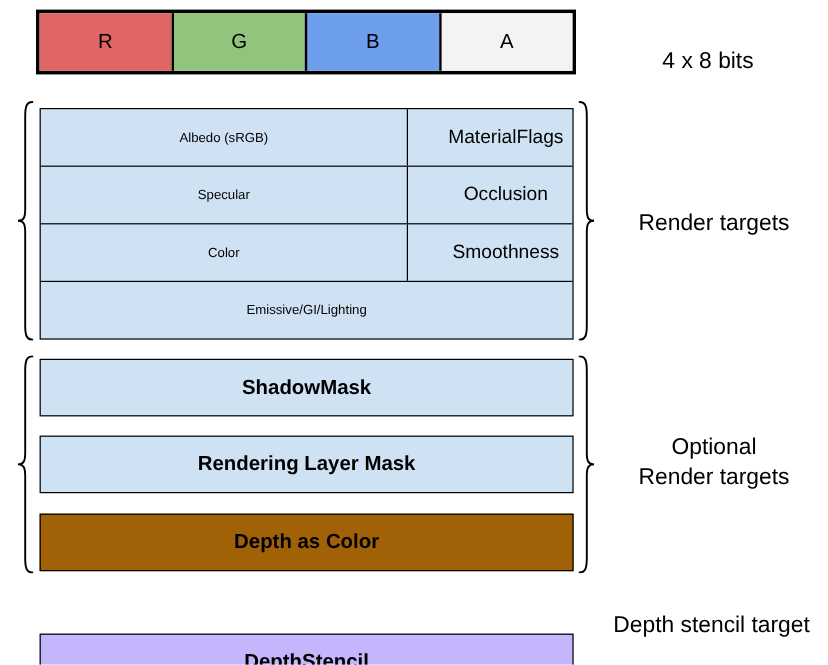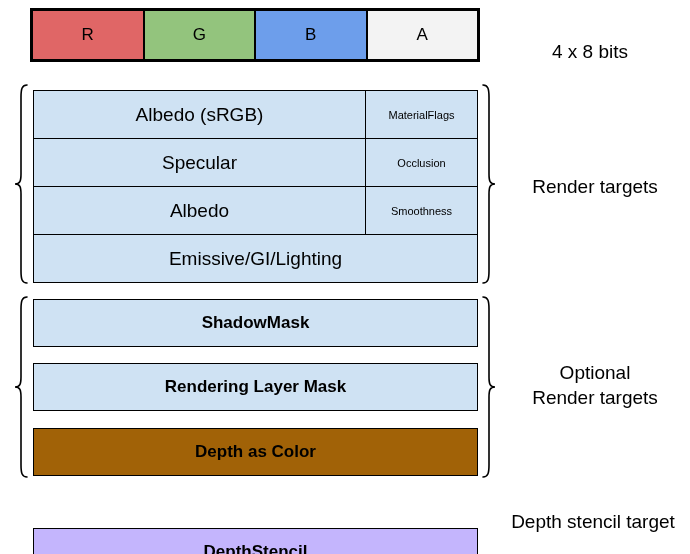--- a/index.html
+++ b/index.html
@@ -52,29 +52,30 @@
   .rt-row {
     display: flex;
     height: 47px;
   }
   .rt-row + .rt-row { border-top: 1.5px solid #000000; }
   .rt-cell-main {
     flex: 1 1 auto;
     display: flex;
     align-items: center;
     justify-content: center;
-    font-size: 19px;
+    font-size: 11px;
   }
   .rt-cell-alpha {
     flex: 0 0 111px;
     border-left: 1.5px solid #000000;
     display: flex;
     align-items: center;
     justify-content: center;
-    font-size: 11px;
+    font-size: 16px;
+    padding-left: 26px;
   }
   
   .box {
     position: absolute;
     left: 33px;
     width: 445px; height: 48px;
     border: 1.5px solid #000000;
     box-sizing: border-box;
     display: flex;
     align-items: center;
@@ -121,21 +122,21 @@
   <div class="rt-table" style="background-color: rgb(207, 226, 243);">
     <div class="rt-row">
       <div class="rt-cell-main">Albedo (sRGB)</div>
       <div class="rt-cell-alpha">MaterialFlags</div>
     </div>
     <div class="rt-row">
       <div class="rt-cell-main">Specular</div>
       <div class="rt-cell-alpha">Occlusion</div>
     </div>
     <div class="rt-row">
-      <div class="rt-cell-main">Albedo</div>
+      <div class="rt-cell-main">Color</div>
       <div class="rt-cell-alpha">Smoothness</div>
     </div>
     <div class="rt-row">
       <div class="rt-cell-main">Emissive/GI/Lighting</div>
     </div>
   </div>
   <div class="caption" style="left:505px; top:174px; width:180px;">Render targets</div>
 
   <div class="brace" style="left:13px; top:296px;">
     <svg width="16" height="182" viewBox="0 0 16 182">

